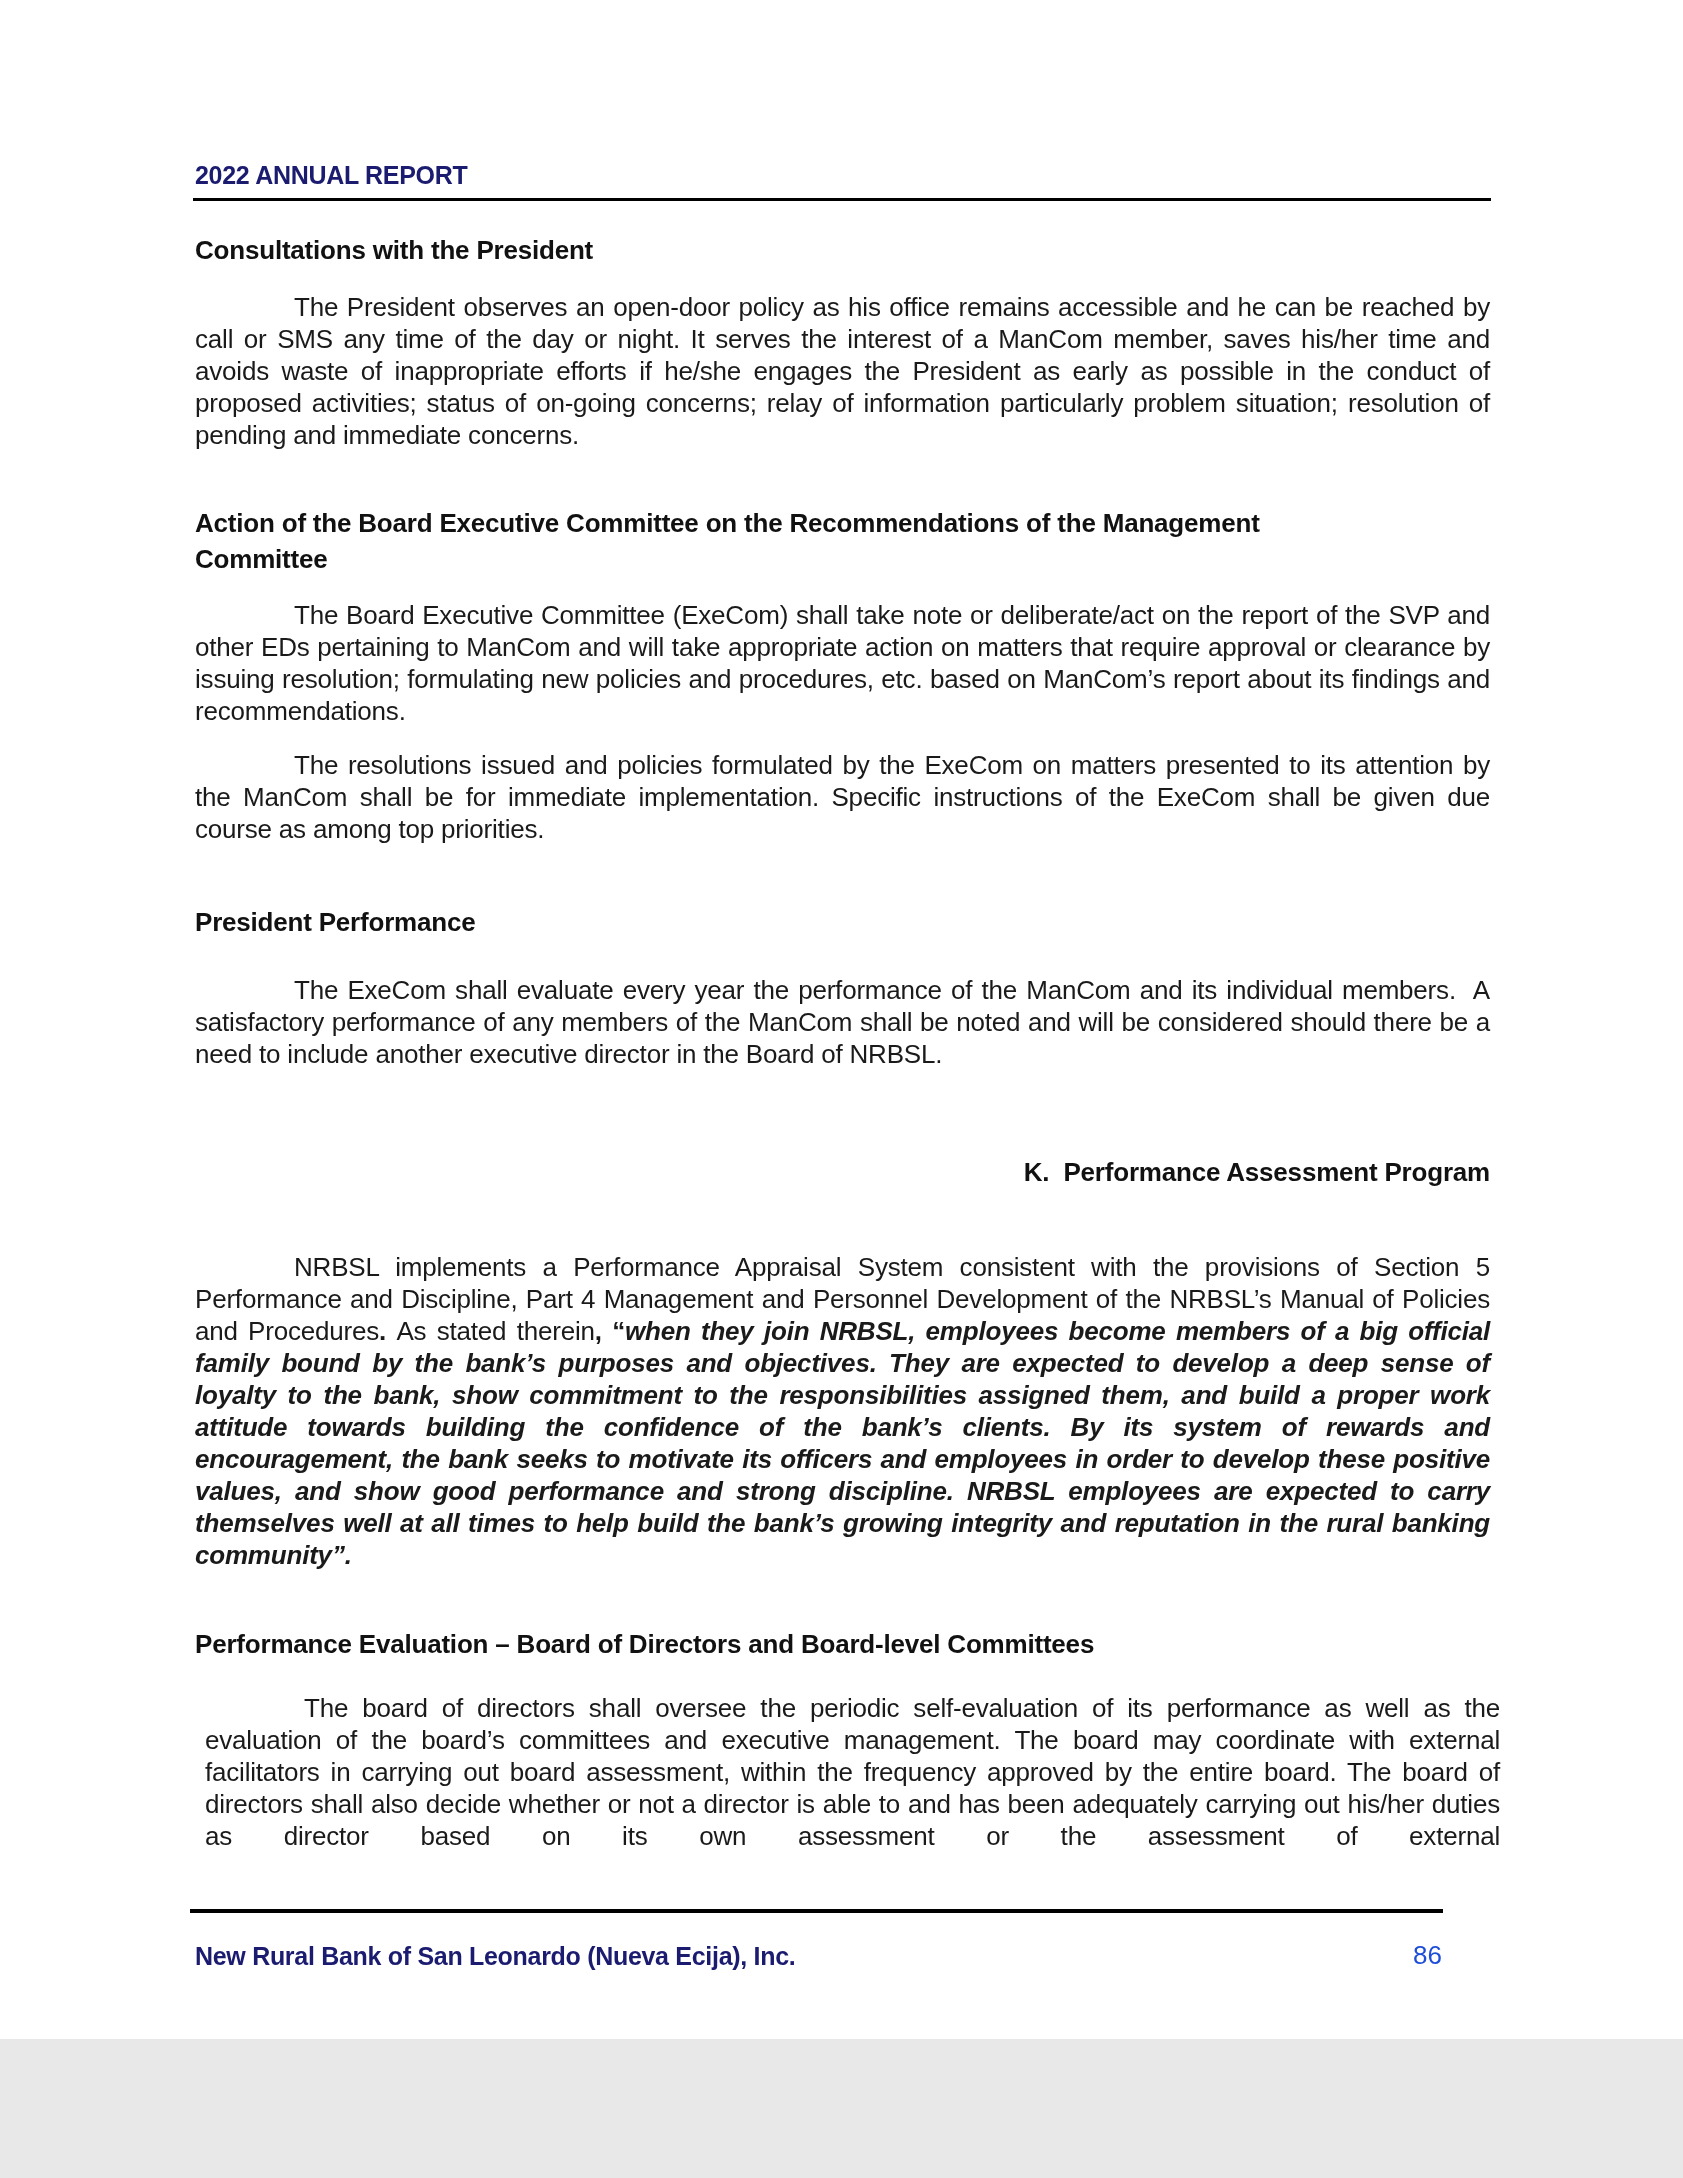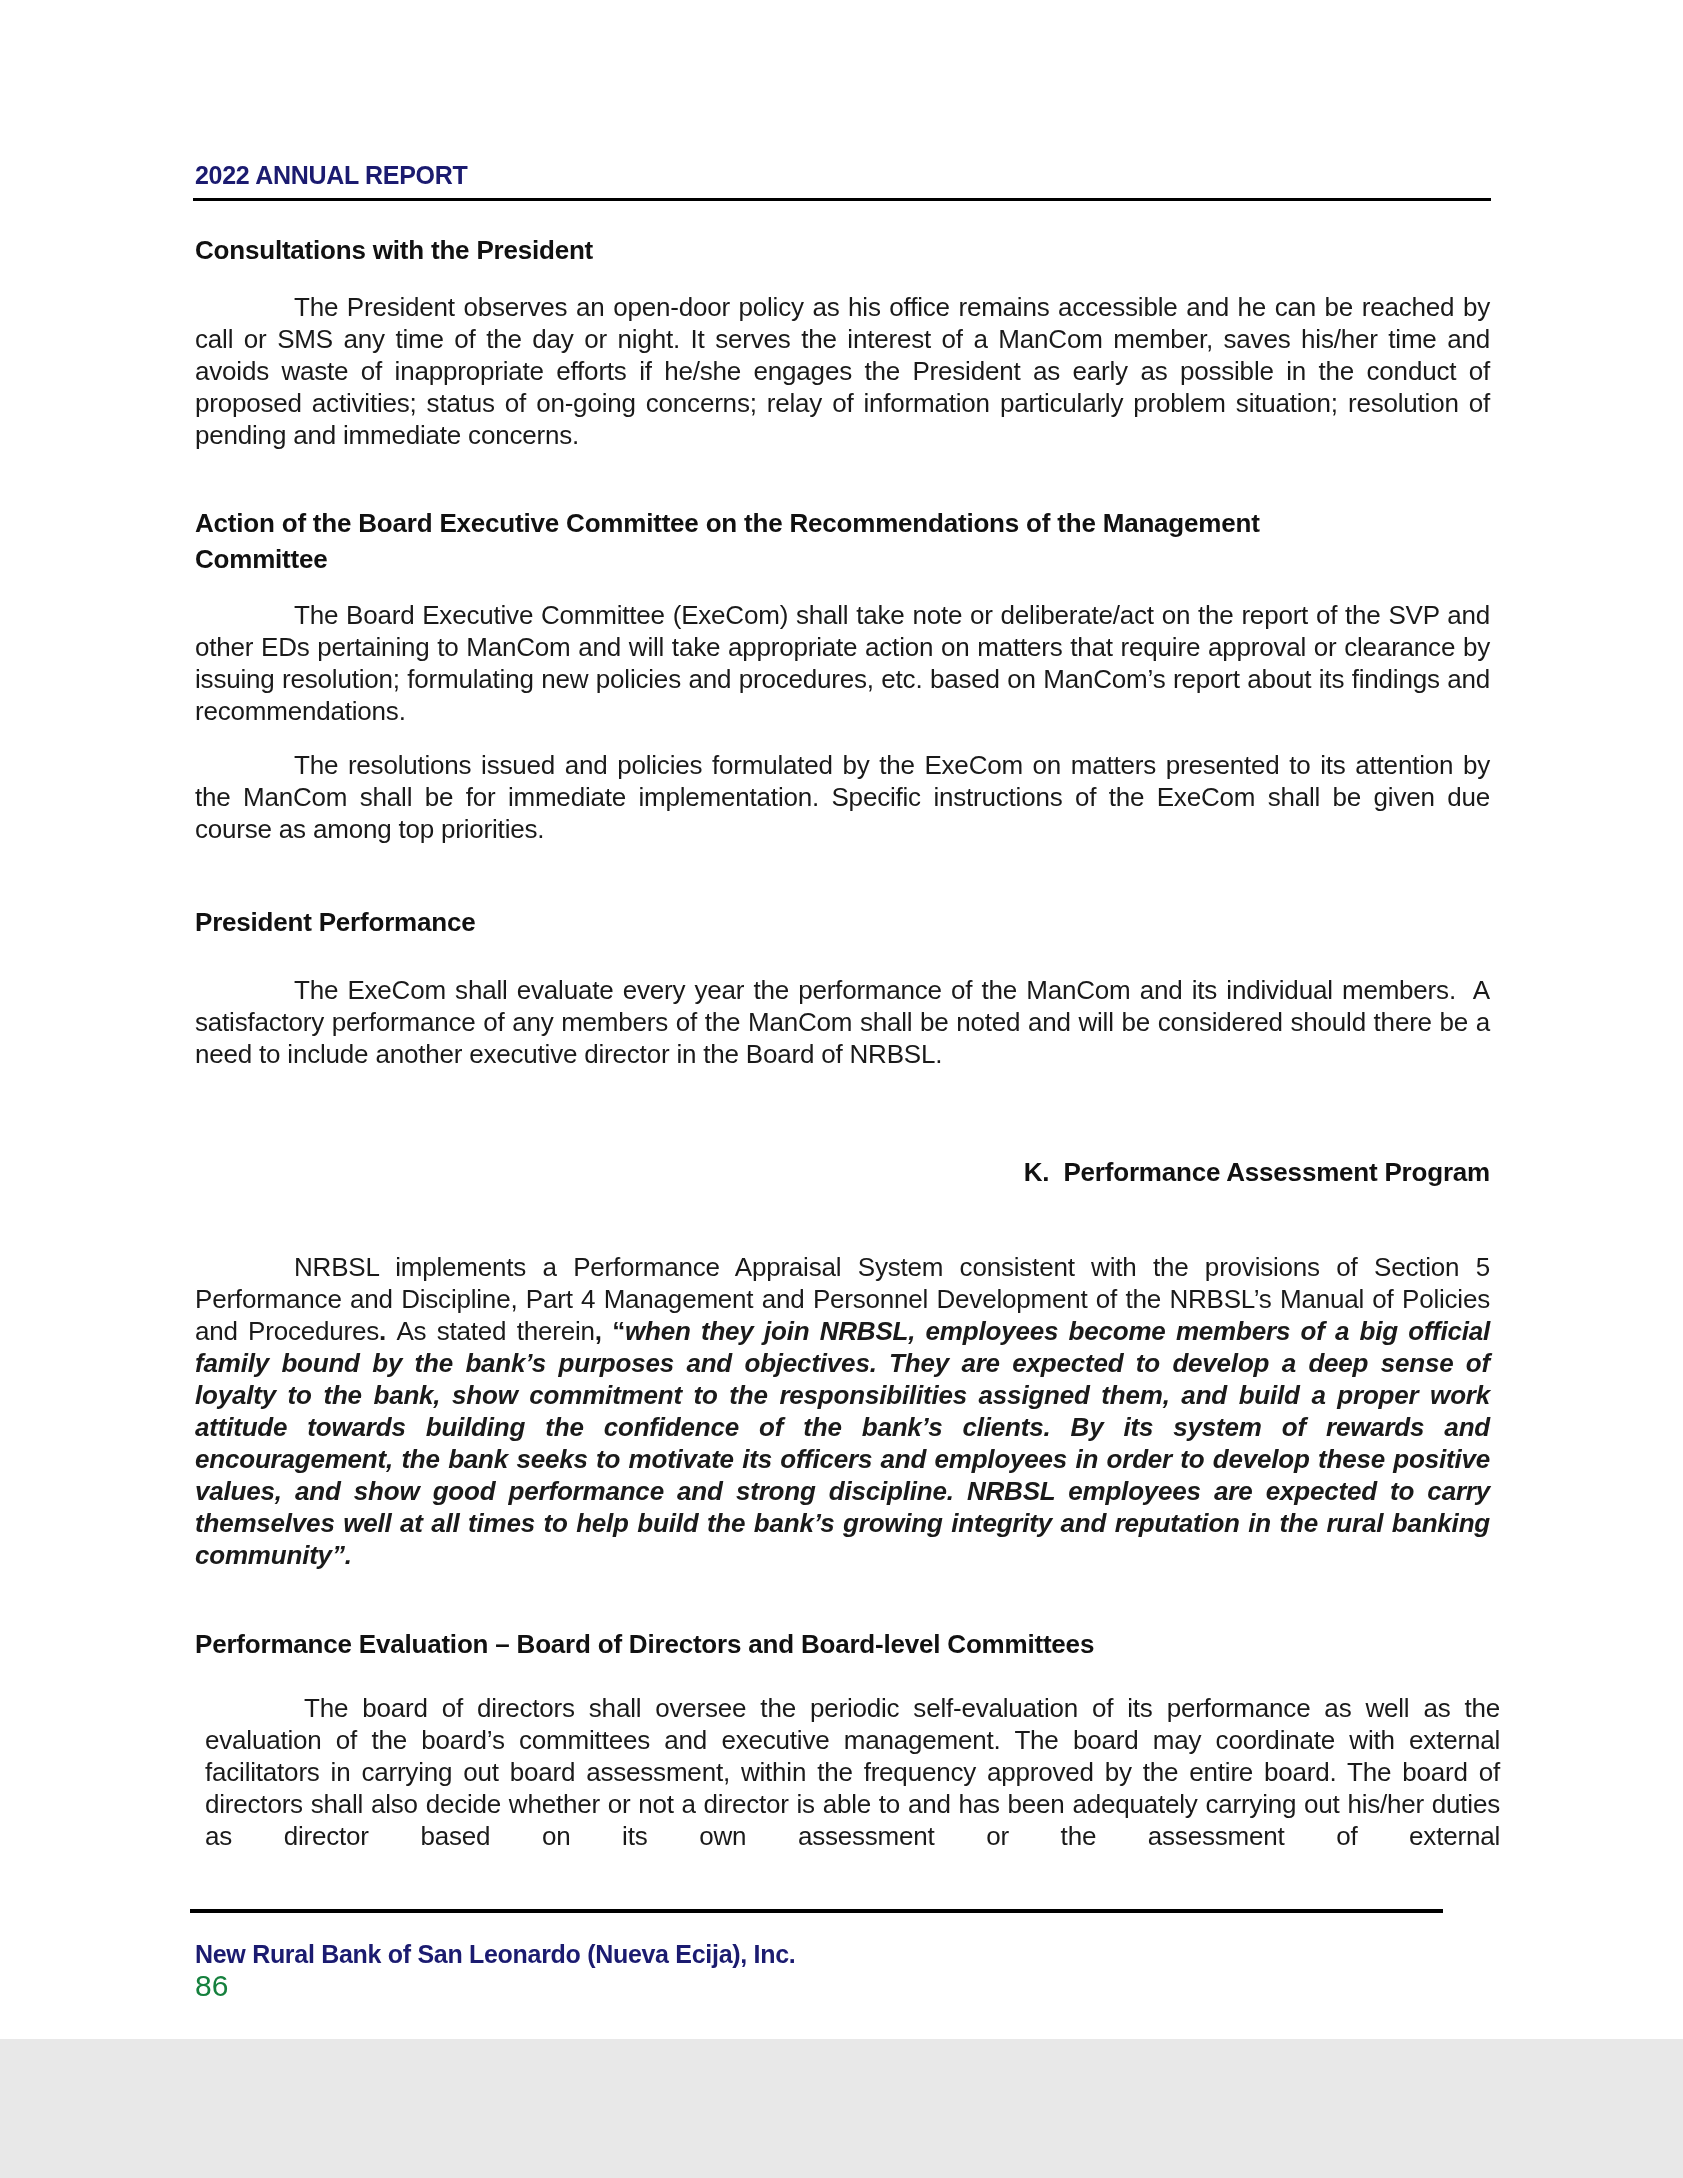--- a/index.html
+++ b/index.html
@@ -51,28 +51,28 @@
   .p-appraisal{top:1251px;}
   .p-boardeval{top:1692px;text-align-last:justify;margin-left:10px;}
 
   .seg-bold{font-weight:bold;}
   .seg-italic{font-style:italic;font-weight:bold;}
   .seg-normal{font-weight:normal;font-style:normal;}
 
   .footer-rule{left:190px;top:1909px;width:1253px;height:4px;}
   .footer-row{
     left:195px;top:1940px;width:1247px;
-    display:flex;justify-content:space-between;align-items:flex-start;flex-direction:column;
+    display:flex;justify-content:space-between;align-items:flex-end;
   }
   .bank-name{
     font-size:25px;font-weight:bold;
     color:var(--accent-navy,#1b1b70);
     letter-spacing:-0.3px;
   }
-  .page-number{font-size:30px;color:#15803d;}
+  .page-number{font-size:26px;color:#1d4ed8;}
 </style>
 </head>
 <body>
 
 <div class="page">
 
   <div class="abs content-w report-title">2022 ANNUAL REPORT</div>
 
   <div class="abs rule header-rule"></div>
 

